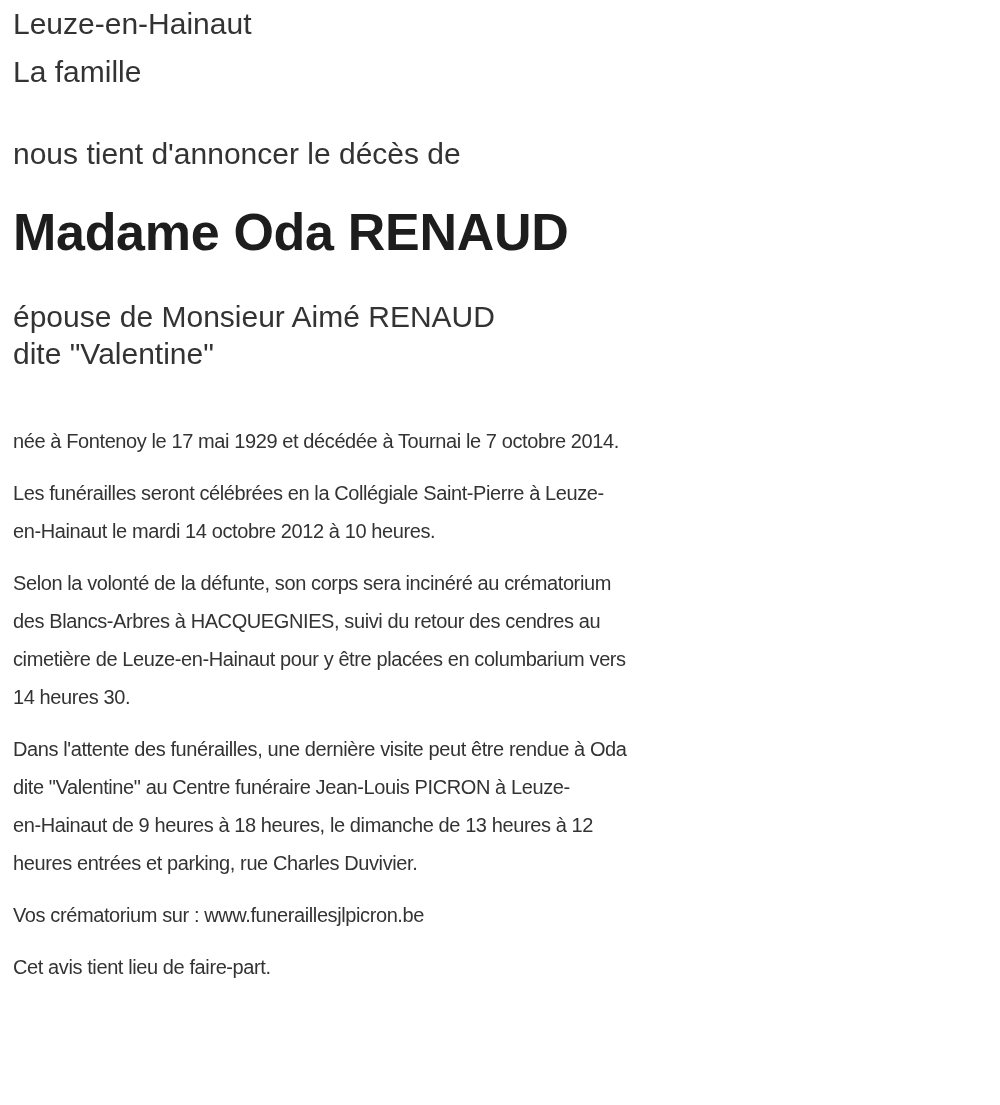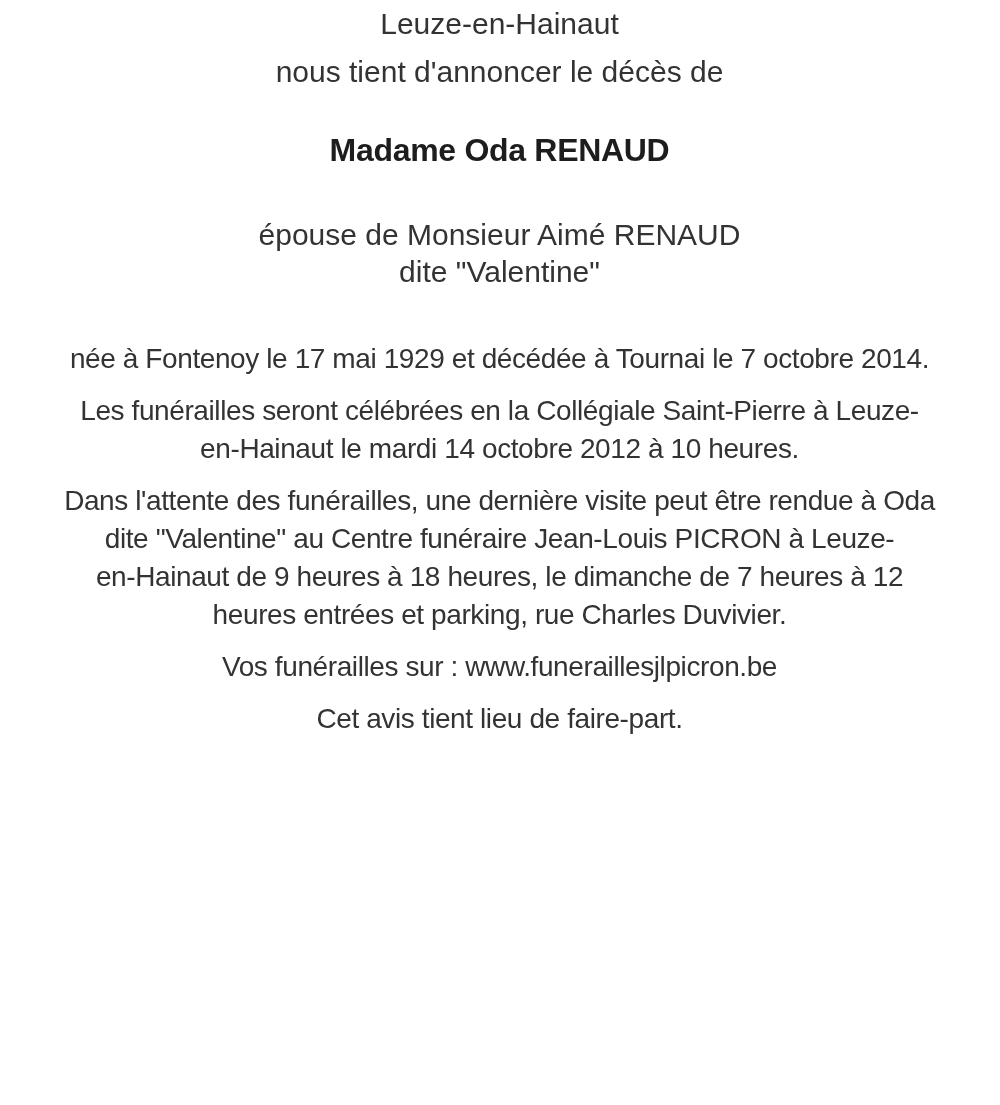--- a/index.html
+++ b/index.html
@@ -10,78 +10,82 @@
   body {
     width: 1000px;
     min-height: 1105px;
     font-family: "Liberation Sans", sans-serif;
     color: #333333;
     box-sizing: border-box;
   }
   .obituary {
     padding: 6px 14px 15px 13px;
     box-sizing: border-box;
-    text-align: center;
   }
   .top-line {
     font-size: 30px;
     line-height: 36px;
     margin: 0 0 12px 0;
     white-space: pre-line;
   }
   .top-line.announcer {
     margin-bottom: 46px;
   }
   .top-line.intro {
     margin-bottom: 36px;
   }
   h1.deceased-name {
-    font-size: 32px;
+    font-size: 52px;
     line-height: 48px;
     font-weight: bold;
     color: #1d1d1d;
     margin: 0 0 42px 0;
     letter-spacing: -0.3px;
   }
   .top-line.relation {
     line-height: 37px;
     margin-bottom: 50px;
   }
   .body-text p {
-    font-size: 28px;
+    font-size: 20px;
     line-height: 38px;
     margin: 0 0 14px 0;
     white-space: pre-line;
     letter-spacing: -0.4px;
     color: #333333;
   }
   .body-text p:last-child {
     margin-bottom: 0;
   }
 </style>
 </head>
 <body>
 
 <main class="obituary">
 
   <p class="top-line">Leuze-en-Hainaut</p>
 
+  <p class="top-line announcer">La famille</p>
 
   <p class="top-line intro">nous tient d'annoncer le décès de</p>
 
   <h1 class="deceased-name">Madame Oda RENAUD</h1>
 
   <p class="top-line relation">épouse de Monsieur Aimé RENAUD
 dite "Valentine"</p>
 
   <div class="body-text">
     <p>née à Fontenoy le 17 mai 1929 et décédée à Tournai le 7 octobre 2014.</p>
     <p>Les funérailles seront célébrées en la Collégiale Saint-Pierre à Leuze-
 en-Hainaut le mardi 14 octobre 2012 à 10 heures.</p>
+    <p>Selon la volonté de la défunte, son corps sera incinéré au crématorium
+des Blancs-Arbres à HACQUEGNIES, suivi du retour des cendres au
+cimetière de Leuze-en-Hainaut pour y être placées en columbarium vers
+14 heures 30.</p>
     <p>Dans l'attente des funérailles, une dernière visite peut être rendue à Oda
 dite "Valentine" au Centre funéraire Jean-Louis PICRON à Leuze-
-en-Hainaut de 9 heures à 18 heures, le dimanche de 7 heures à 12
+en-Hainaut de 9 heures à 18 heures, le dimanche de 13 heures à 12
 heures entrées et parking, rue Charles Duvivier.</p>
-    <p>Vos funérailles sur : www.funeraillesjlpicron.be</p>
+    <p>Vos crématorium sur : www.funeraillesjlpicron.be</p>
     <p>Cet avis tient lieu de faire-part.</p>
   </div>
 
 </main>
 
 </body></html>

